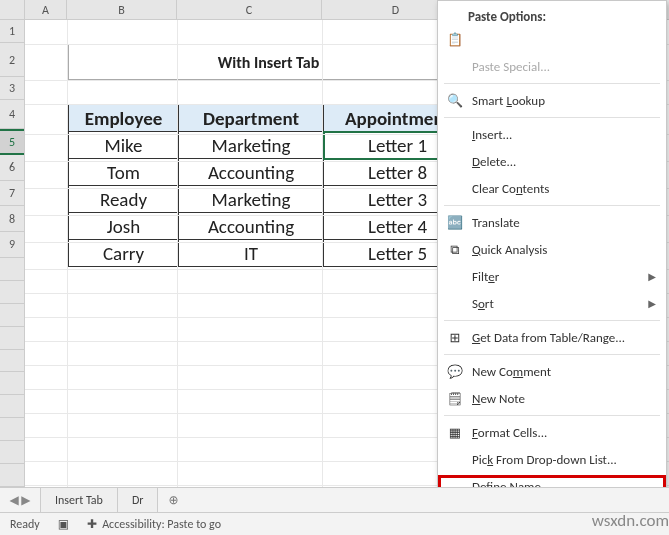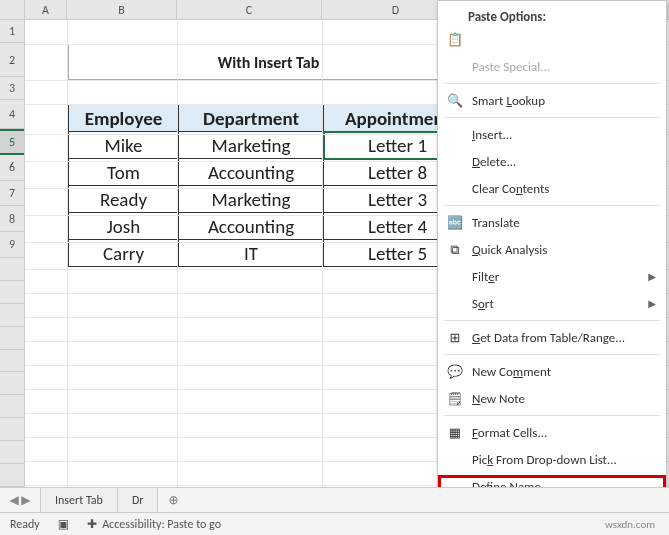--- a/index.html
+++ b/index.html
@@ -219,23 +219,23 @@
       align-items: center;
       gap: 18px;
       padding: 0 10px;
       font-size: 12px;
       color: #555;
       text-align: right;
     }
     .status-bar .acc { display:flex; align-items:center; gap:5px;}
     .watermark {
       position: absolute;
-      right: 14px;
+      right: 0;
       bottom: 4px;
-      font-size: 11px;
+      font-size: 17px;
       color: #888;
     }
   </style>
 </head>
 <body>
 
 <div class="col-headers">
   <div class="row-hdr-spacer"></div>
 <div class="col-header" style="width: 42px;">A</div>
     <div class="col-header" style="width: 110px;">B</div>

